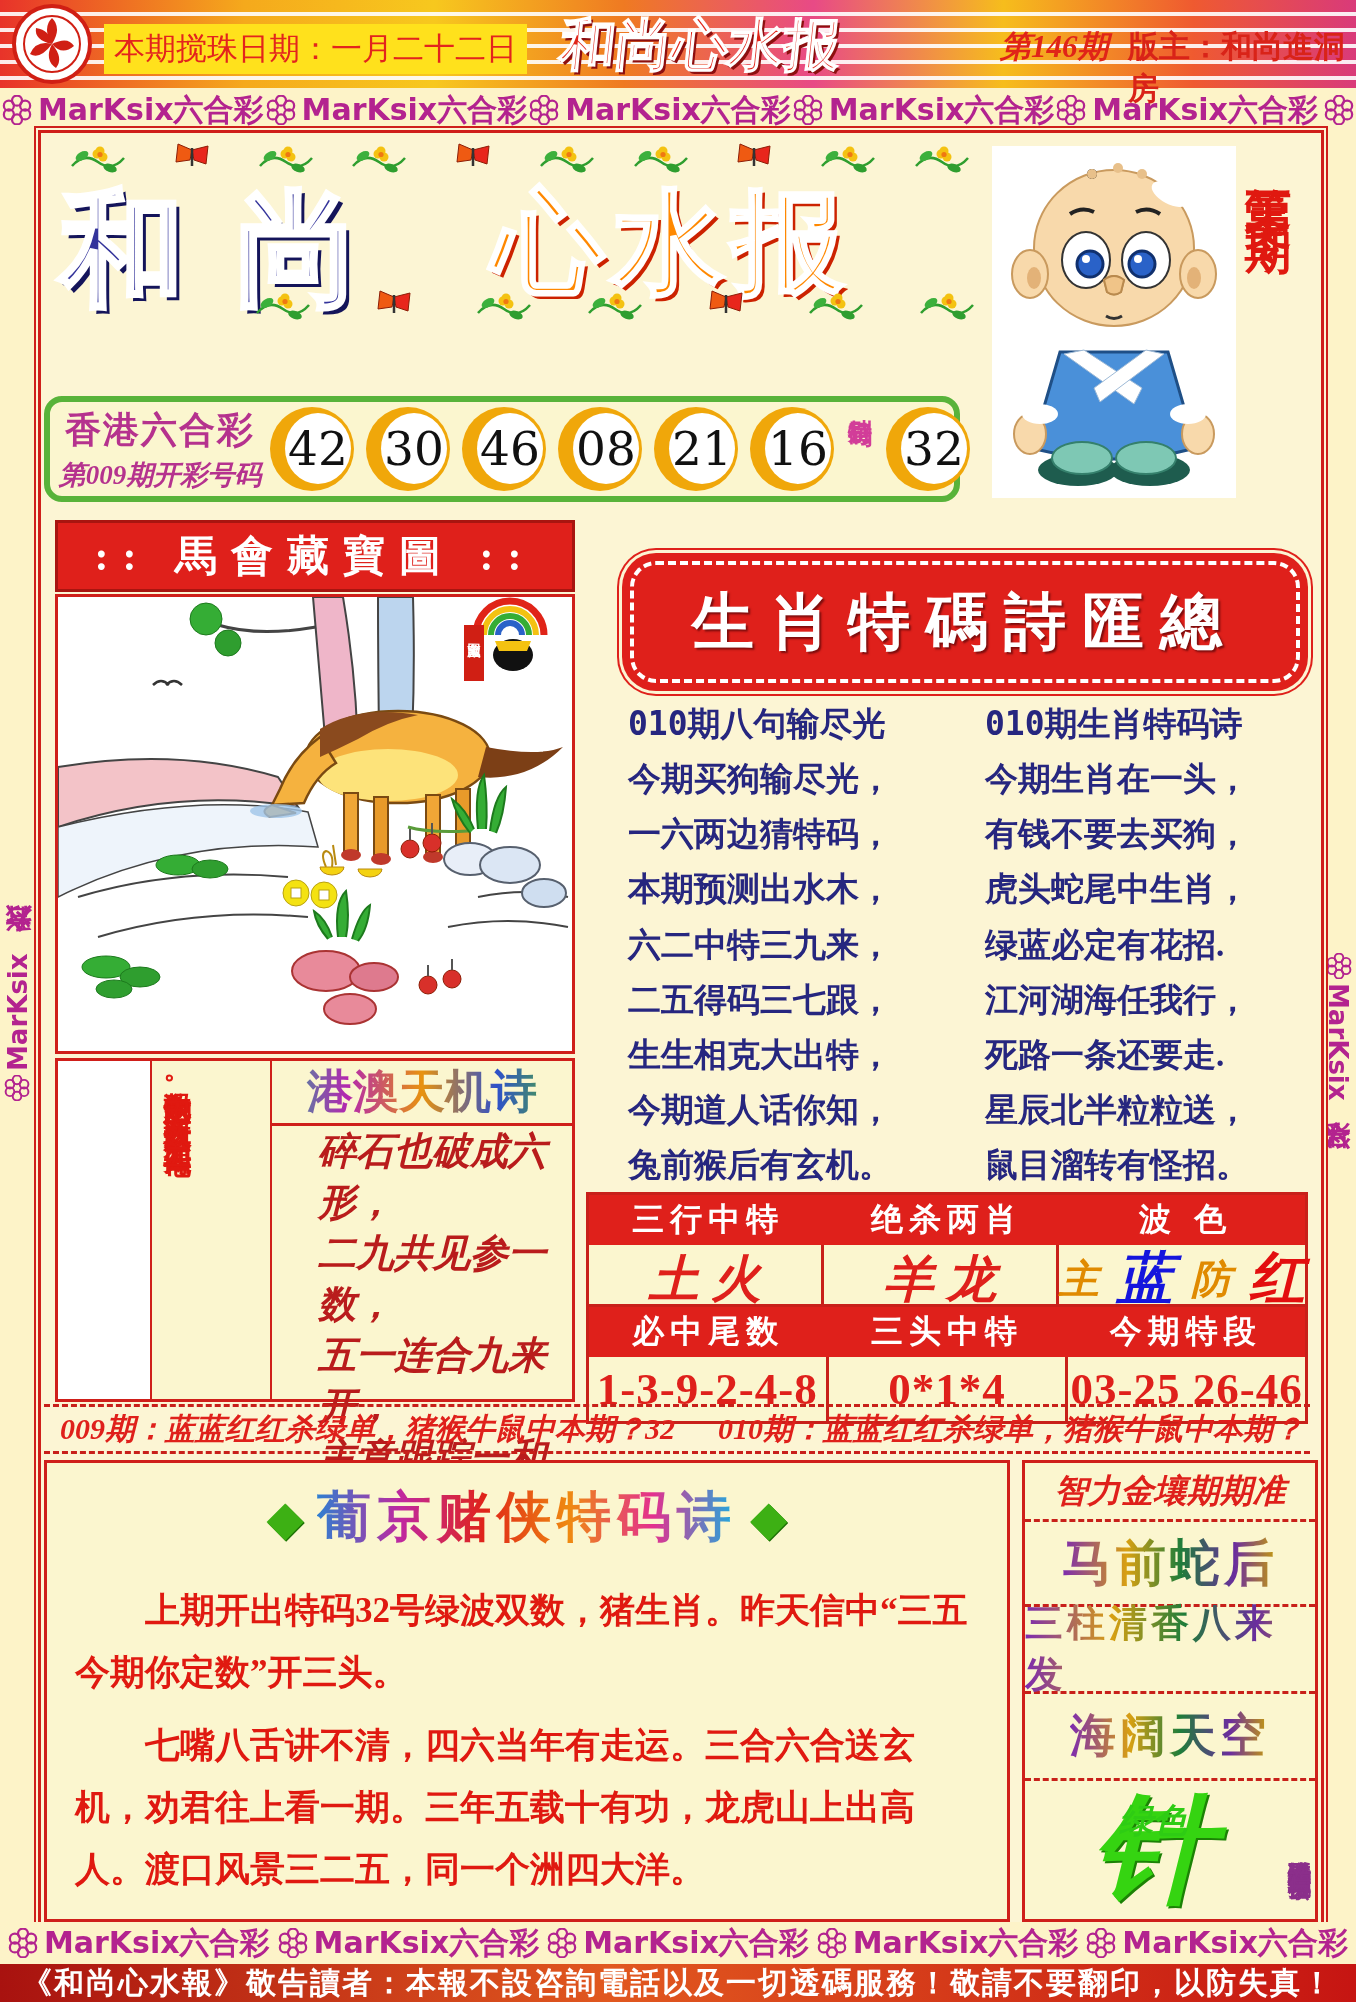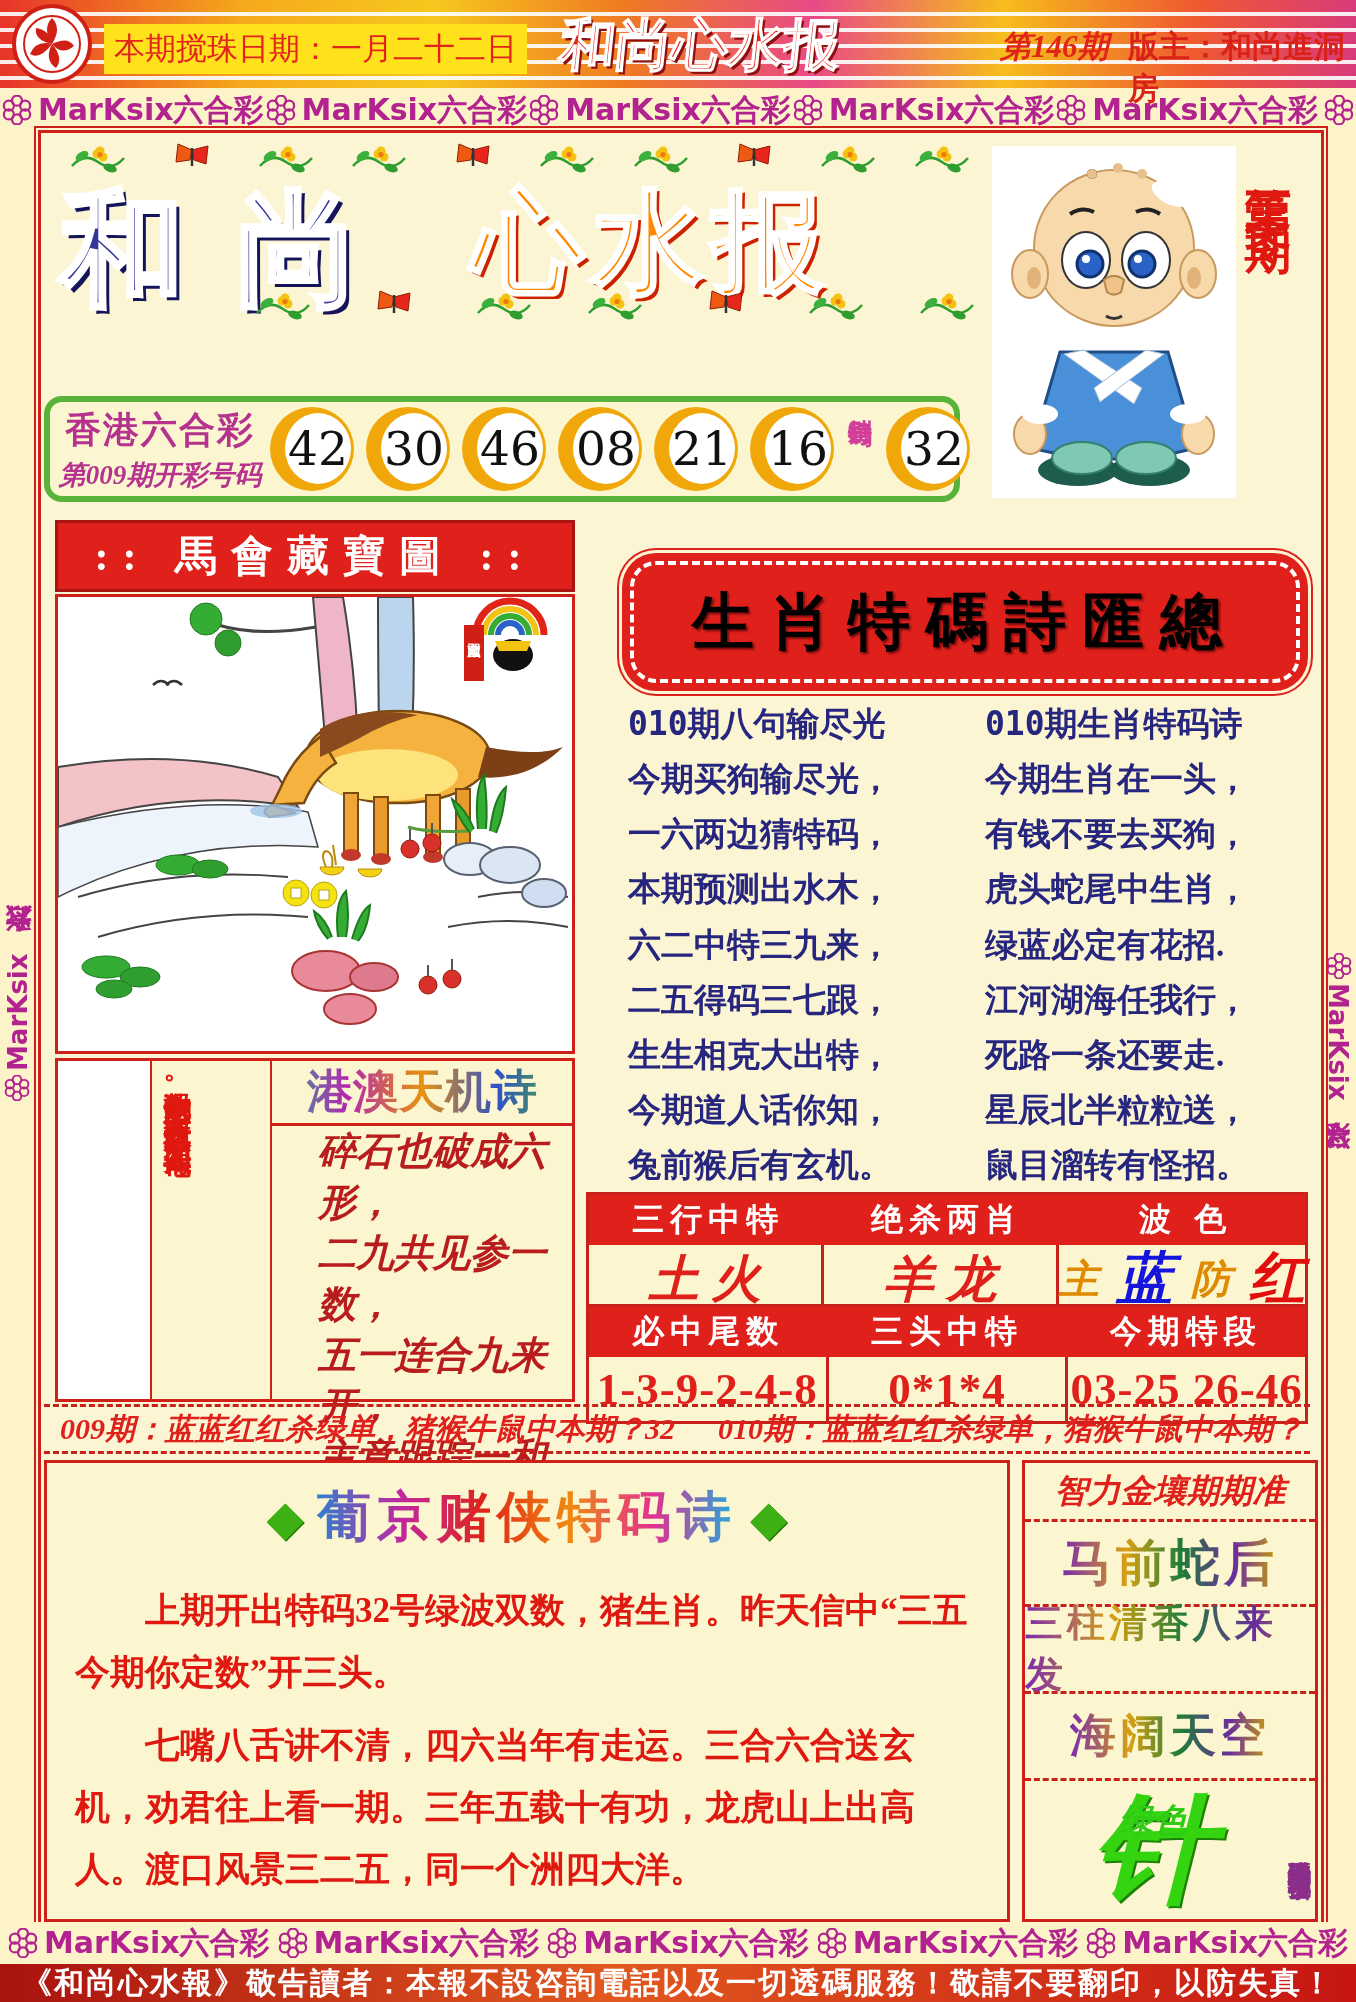--- a/index.html
+++ b/index.html
@@ -42,21 +42,21 @@
        border:3px solid #cf1f1a;box-shadow:0 0 0 2px #fcf5d4,0 0 0 4px #cf1f1a;background:#fcf5d4;}
   
   .garland{position:absolute;display:flex;align-items:center;justify-content:space-between;}
   .garland.gtop{left:70px;top:140px;width:900px;height:42px;}
   .garland.gbot{left:255px;top:290px;width:720px;height:36px;}
   .sprig{width:56px;height:38px;}
   .big-title{position:absolute;left:60px;top:168px;width:920px;height:125px;display:flex;
        align-items:flex-start;font-family:"Liberation Serif",serif;font-weight:bold;}
   .bt1{font-size:124px;color:#34349b;letter-spacing:52px;-webkit-text-stroke:4px #fff;
        text-shadow:5px 5px 0 #14145a;}
-  .bt2{font-size:112px;color:#ff8800;letter-spacing:8px;margin-left:60px;-webkit-text-stroke:3px #fff;
+  .bt2{font-size:112px;color:#ff8800;letter-spacing:8px;margin-left:80px;-webkit-text-stroke:3px #fff;
        text-shadow:4px 4px 0 #cc2200;}
   .monk-box{position:absolute;left:992px;top:146px;width:244px;height:352px;background:#ffffff;}
   .monk-box svg{position:absolute;left:8px;top:6px;}
   .issue-vert{position:absolute;left:1238px;top:150px;height:345px;width:62px;
        writing-mode:vertical-rl;color:#e01910;font-size:47px;font-weight:bold;
        font-family:"Liberation Serif",serif;display:flex;align-items:center;letter-spacing:10px;}
   
   .lot{position:absolute;left:44px;top:396px;width:916px;height:106px;background:#fbf6cf;
        border:6px solid #58b33a;border-radius:18px;display:flex;align-items:center;padding:0 6px;box-sizing:border-box;}
   .lot-label{width:208px;text-align:center;color:#b5328e;font-weight:bold;flex:none;}
@@ -88,21 +88,21 @@
   .ga-title{height:64px;border-bottom:3px solid #cf1f1a;display:flex;align-items:center;justify-content:center;
        font-size:46px;font-weight:bold;font-family:"Liberation Serif",serif;
        background:linear-gradient(90deg,#29b09a,#b327b0 25%,#e8920f 50%,#2f51c9 75%,#52b91f);
        -webkit-background-clip:text;background-clip:text;color:transparent;}
   .ga-lines{flex:1;display:flex;flex-direction:column;justify-content:space-evenly;padding-left:18px;}
   .ga-lines div{font-size:38px;font-weight:bold;color:#b91c1c;font-family:"Liberation Serif",serif;font-style:italic;margin-left:28px;}
   
   .zo-hd{position:absolute;left:622px;top:553px;width:686px;height:138px;background:#df201b;
        border-radius:34px;box-shadow:0 0 0 3px #fcf5d4,0 0 0 5px #df201b;
        outline:4px dashed #fff;outline-offset:-12px;display:flex;align-items:center;justify-content:center;}
-  .zo-hd span{color:#000000;font-size:62px;font-weight:bold;letter-spacing:16px;
+  .zo-hd span{color:#ffffff;font-size:62px;font-weight:bold;letter-spacing:16px;
        font-family:"Liberation Serif",serif;text-shadow:2px 2px 2px #7d0d0d;}
   .zo-poems{position:absolute;left:596px;top:702px;width:714px;height:486px;display:flex;}
   .zo-col{flex:1;display:flex;flex-direction:column;justify-content:space-between;margin-left:32px;}
   .zo-title{font-size:33px;font-weight:bold;color:#26267f;font-family:"DejaVu Sans Mono",monospace;}
   .zo-line{font-size:33px;font-weight:bold;color:#26267f;font-family:"Liberation Serif",serif;}
   
   .tbl{position:absolute;left:586px;width:722px;border:3px solid #c8201a;box-sizing:border-box;background:#fbf6cf;}
   .tbl-h{display:flex;background:#df201b;color:#fff;font-weight:bold;font-size:32px;}
   .tbl-h div{flex:1;text-align:center;padding:3px 0;letter-spacing:6px;}
   .tbl-v{display:flex;}

